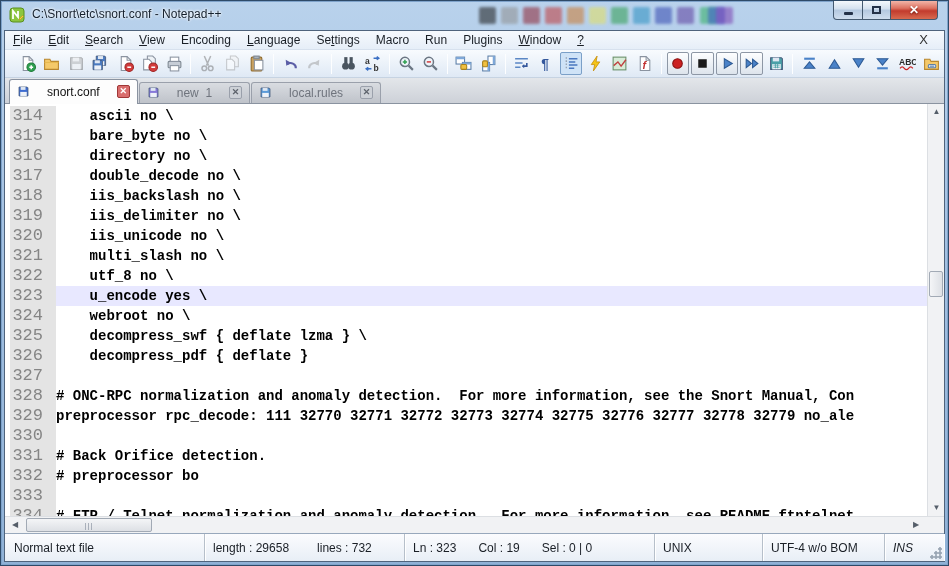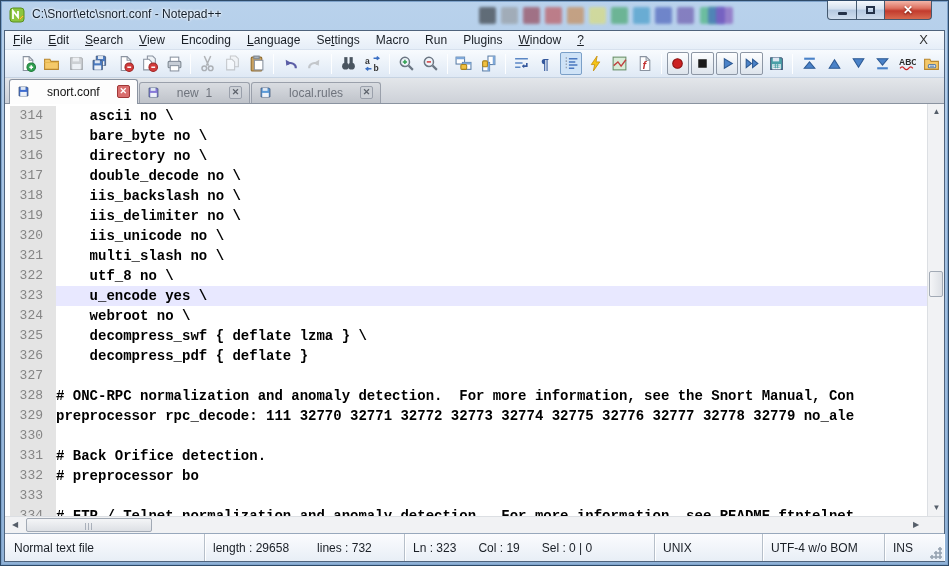--- a/index.html
+++ b/index.html
@@ -3,21 +3,21 @@
 <meta charset="utf-8">
 <style>
   html,body{margin:0;padding:0;background:#666;}
   *{box-sizing:border-box;}
   .win{position:relative;width:949px;height:566px;
        font-family:"Liberation Sans",sans-serif;
        background:linear-gradient(#b9d2ec 0%,#a5c2e2 40%,#8fb1d6 100%);
        box-shadow:inset 0 0 0 1px #2e4a68, inset 0 0 0 2px #7fa3cb;
        overflow:hidden;}
   
-  .titlebar{position:absolute;top:0;left:0;right:8px;height:30px;text-align:center;}
+  .titlebar{position:absolute;top:0;left:0;right:2px;height:30px;text-align:center;}
   .title-icon{position:absolute;left:9px;top:7px;width:16px;height:16px;}
   .title-text{position:absolute;left:32px;top:7px;font-size:12px;color:#15202d;
               text-shadow:0 0 3px #fff,0 0 3px #fff;white-space:pre;}
   .artifact{position:absolute;top:7px;width:17px;height:17px;filter:blur(1.5px);opacity:.55;border-radius:2px;}
   .winbtns{position:absolute;top:1px;right:9px;display:flex;}
   .winbtn{height:19px;border:1px solid #44596f;border-top:none;display:flex;align-items:center;justify-content:center;
           background:linear-gradient(#f4f8fc 0%,#d3e0ee 45%,#b4c8e0 50%,#cfdeee 100%);}
   .winbtn.min{width:30px;border-radius:0 0 0 4px;}
   .winbtn.max{width:28px;border-left:none;}
   .winbtn.close{width:47px;border-left:none;border-radius:0 0 4px 0;
@@ -53,42 +53,42 @@
   .tab svg{width:13px;height:13px;}
   .tab-close{width:13px;height:13px;border:1px solid #9aa0ab;background:#cdd1d7;color:#5d636c;
              font-size:9px;line-height:11px;text-align:center;font-weight:bold;border-radius:2px;}
   .tab.active .tab-close{background:#d96d6d;border-color:#a03737;color:#fff;}
   
   .editor{flex:1;position:relative;background:#fff;overflow:hidden;}
   .lines{position:absolute;left:0;top:2px;right:17px;}
   .ln-row{display:flex;height:20px;align-items:stretch;}
   .ln-left{width:5px;background:#fff;}
   .ln-num{width:46px;background:#e4e4e4;color:#858585;font-family:"Liberation Mono",monospace;
-          font-size:13px;line-height:20px;padding-right:13px;text-align:right;}
+          font-size:17px;line-height:20px;padding-right:13px;text-align:right;}
   .ln-txt{flex:1;font-family:"Liberation Mono",monospace;font-size:14px;font-weight:600;
           line-height:20px;color:#000;white-space:pre;overflow:hidden;}
   .ln-row.current .ln-txt{background:#e8e8ff;}
   
   .vscroll{position:absolute;top:0;right:0;bottom:0;width:17px;background:#f1f2f4;border-left:1px solid #dcdfe3;}
   .vs-arrow{position:absolute;left:0;width:17px;height:16px;color:#555e69;font-size:8px;text-align:center;line-height:16px;}
   .vs-up{top:0;} .vs-down{bottom:0;}
   .vs-thumb{position:absolute;left:1px;right:1px;top:167px;height:26px;border:1px solid #a2aab5;border-radius:2px;
             background:linear-gradient(90deg,#f4f5f7,#dde0e5);}
   .hscroll{height:17px;background:#f1f2f4;border-top:1px solid #dcdfe3;position:relative;}
   .hs-arrow{position:absolute;top:0;width:16px;height:16px;color:#555e69;font-size:8px;text-align:center;line-height:16px;}
   .hs-left{left:2px;} .hs-right{right:20px;}
   .hs-thumb{position:absolute;left:21px;top:1px;height:14px;width:126px;border:1px solid #a2aab5;border-radius:2px;
             background:linear-gradient(#f4f5f7,#dde0e5);color:#8a93a0;font-size:8px;text-align:center;line-height:13px;letter-spacing:1px;}
   
   .statusbar{height:28px;background:linear-gradient(#fbfcfe,#e8eef6);border-top:1px solid #98a8bc;
              display:flex;align-items:center;font-size:12px;color:#1a1f26;position:relative;}
   .st{height:100%;display:flex;align-items:center;padding-left:8px;border-right:1px solid #b6bfca;
       box-shadow:1px 0 0 #fff;white-space:pre;}
   .st1{width:200px;padding-left:9px;} .st2{width:200px;gap:28px;} .st3{width:250px;gap:22px;}
-  .st4{width:108px;} .st5{width:122px;} .st6{flex:1;border-right:none;}
+  .st4{width:108px;} .st5{width:122px;} .st6{flex:1;border-right:none;font-style:italic;}
   .grip{position:absolute;right:2px;bottom:2px;width:13px;height:13px;
         background:radial-gradient(circle at 3px 11px,#9aa6b4 1.5px,transparent 2px),
                    radial-gradient(circle at 7px 11px,#9aa6b4 1.5px,transparent 2px),
                    radial-gradient(circle at 11px 11px,#9aa6b4 1.5px,transparent 2px),
                    radial-gradient(circle at 7px 7px,#9aa6b4 1.5px,transparent 2px),
                    radial-gradient(circle at 11px 7px,#9aa6b4 1.5px,transparent 2px),
                    radial-gradient(circle at 11px 3px,#9aa6b4 1.5px,transparent 2px);}
 </style>
 </head>
 <body>

